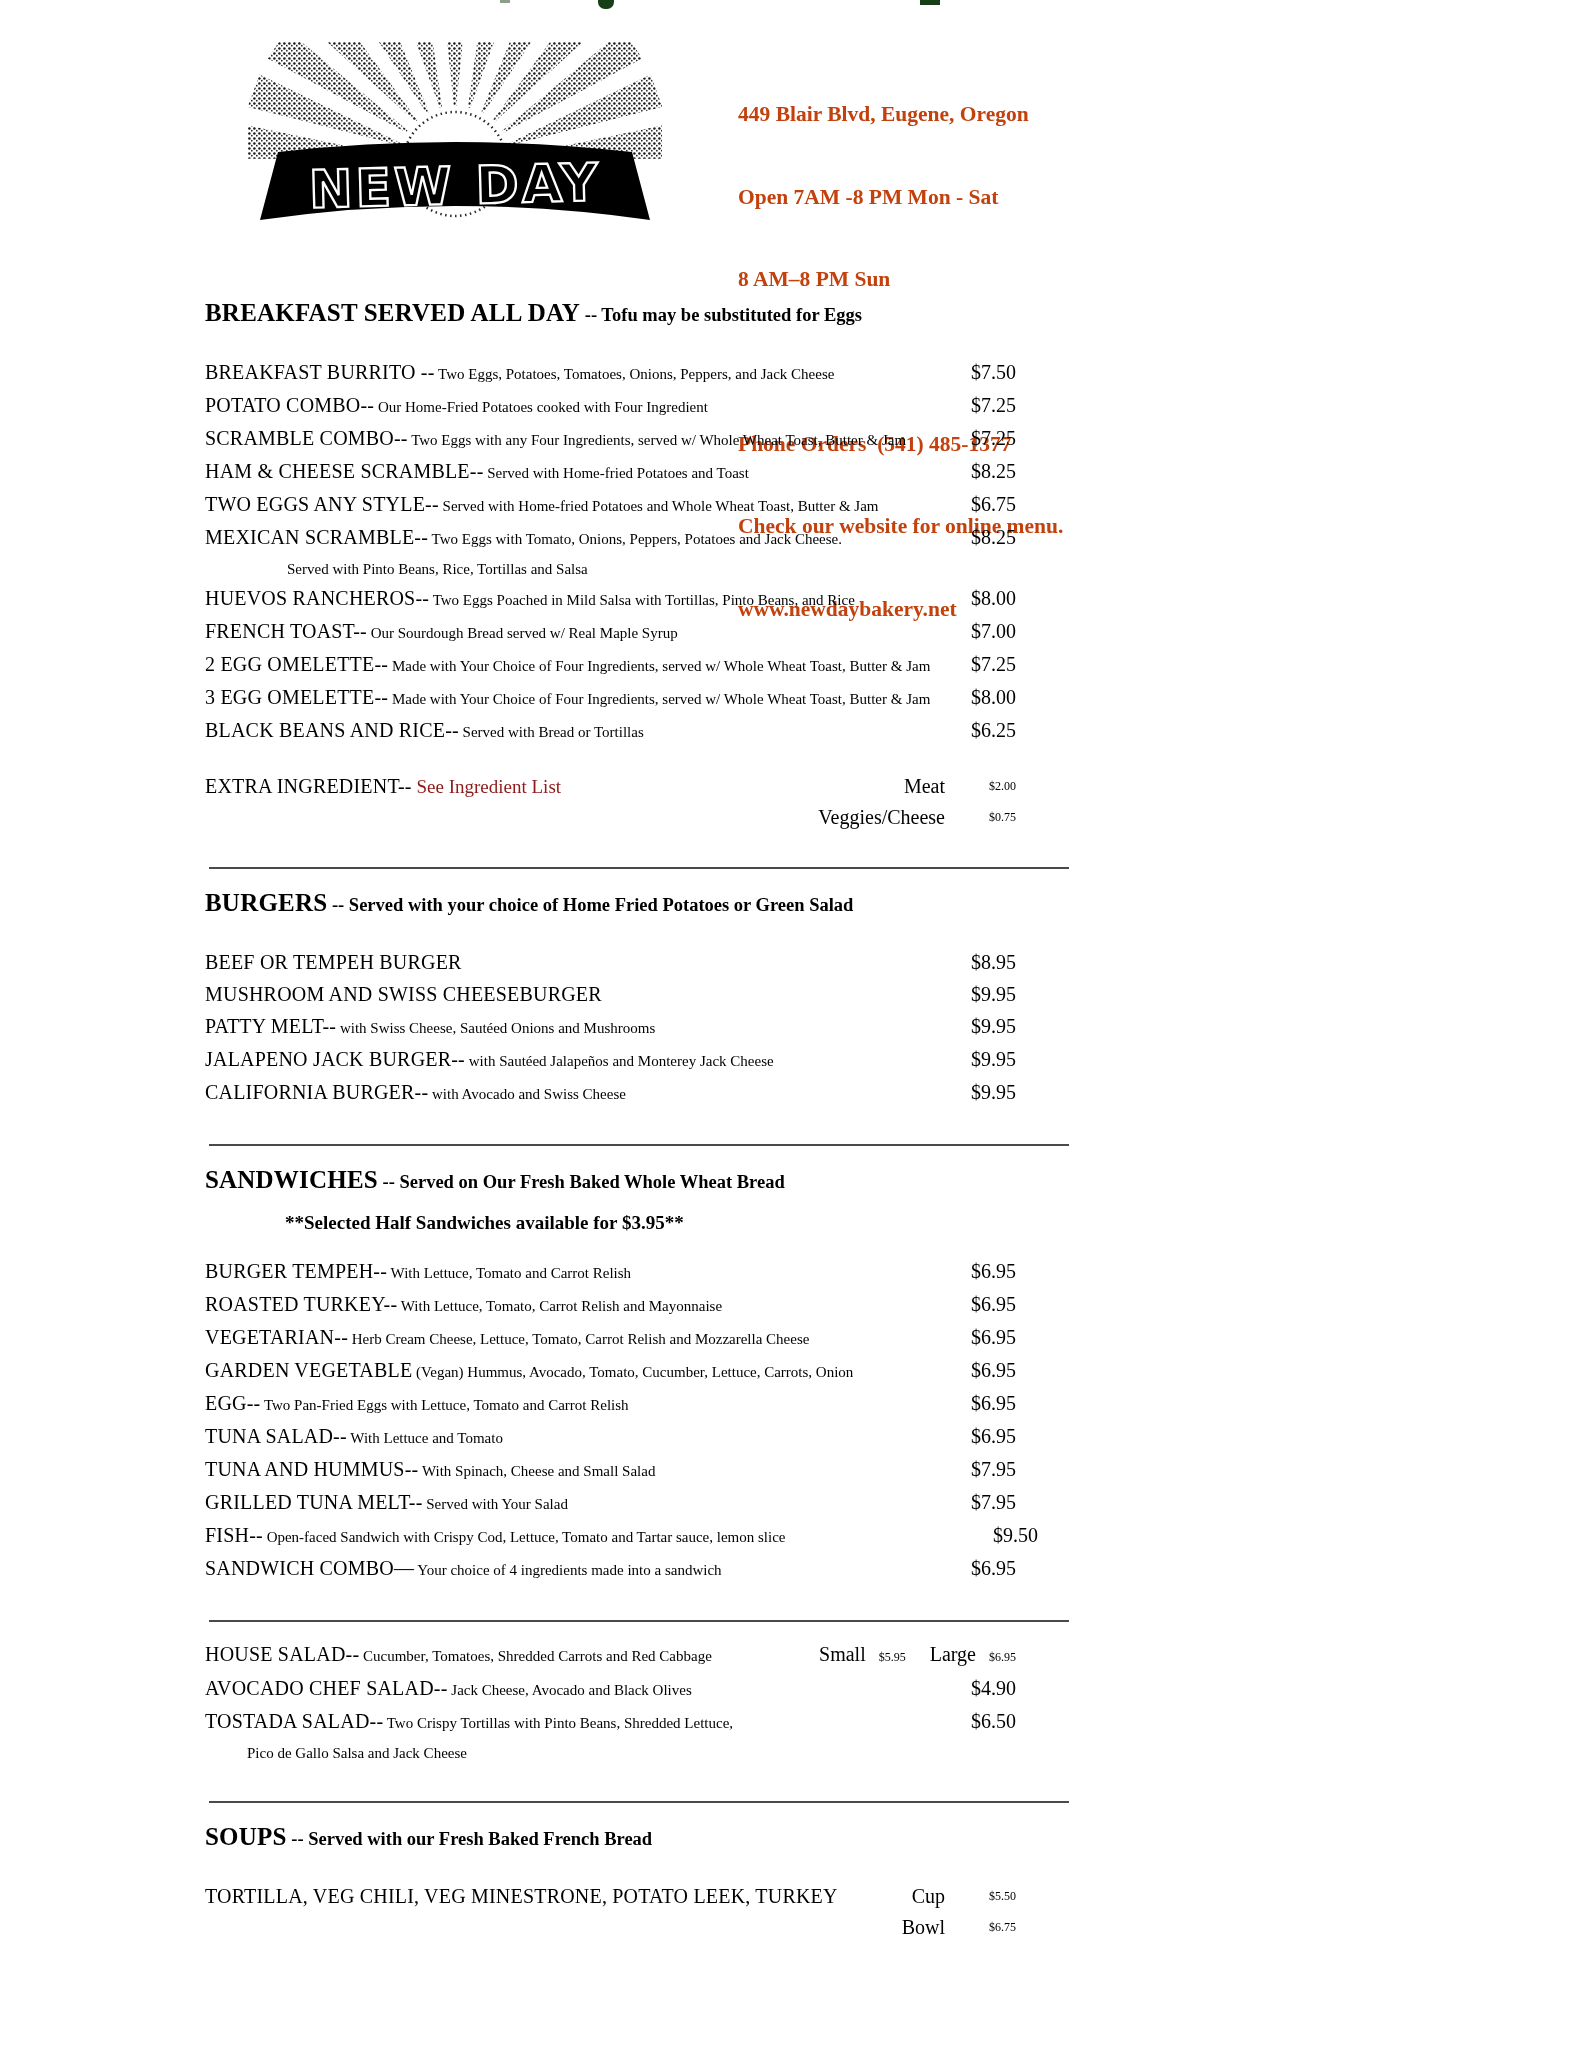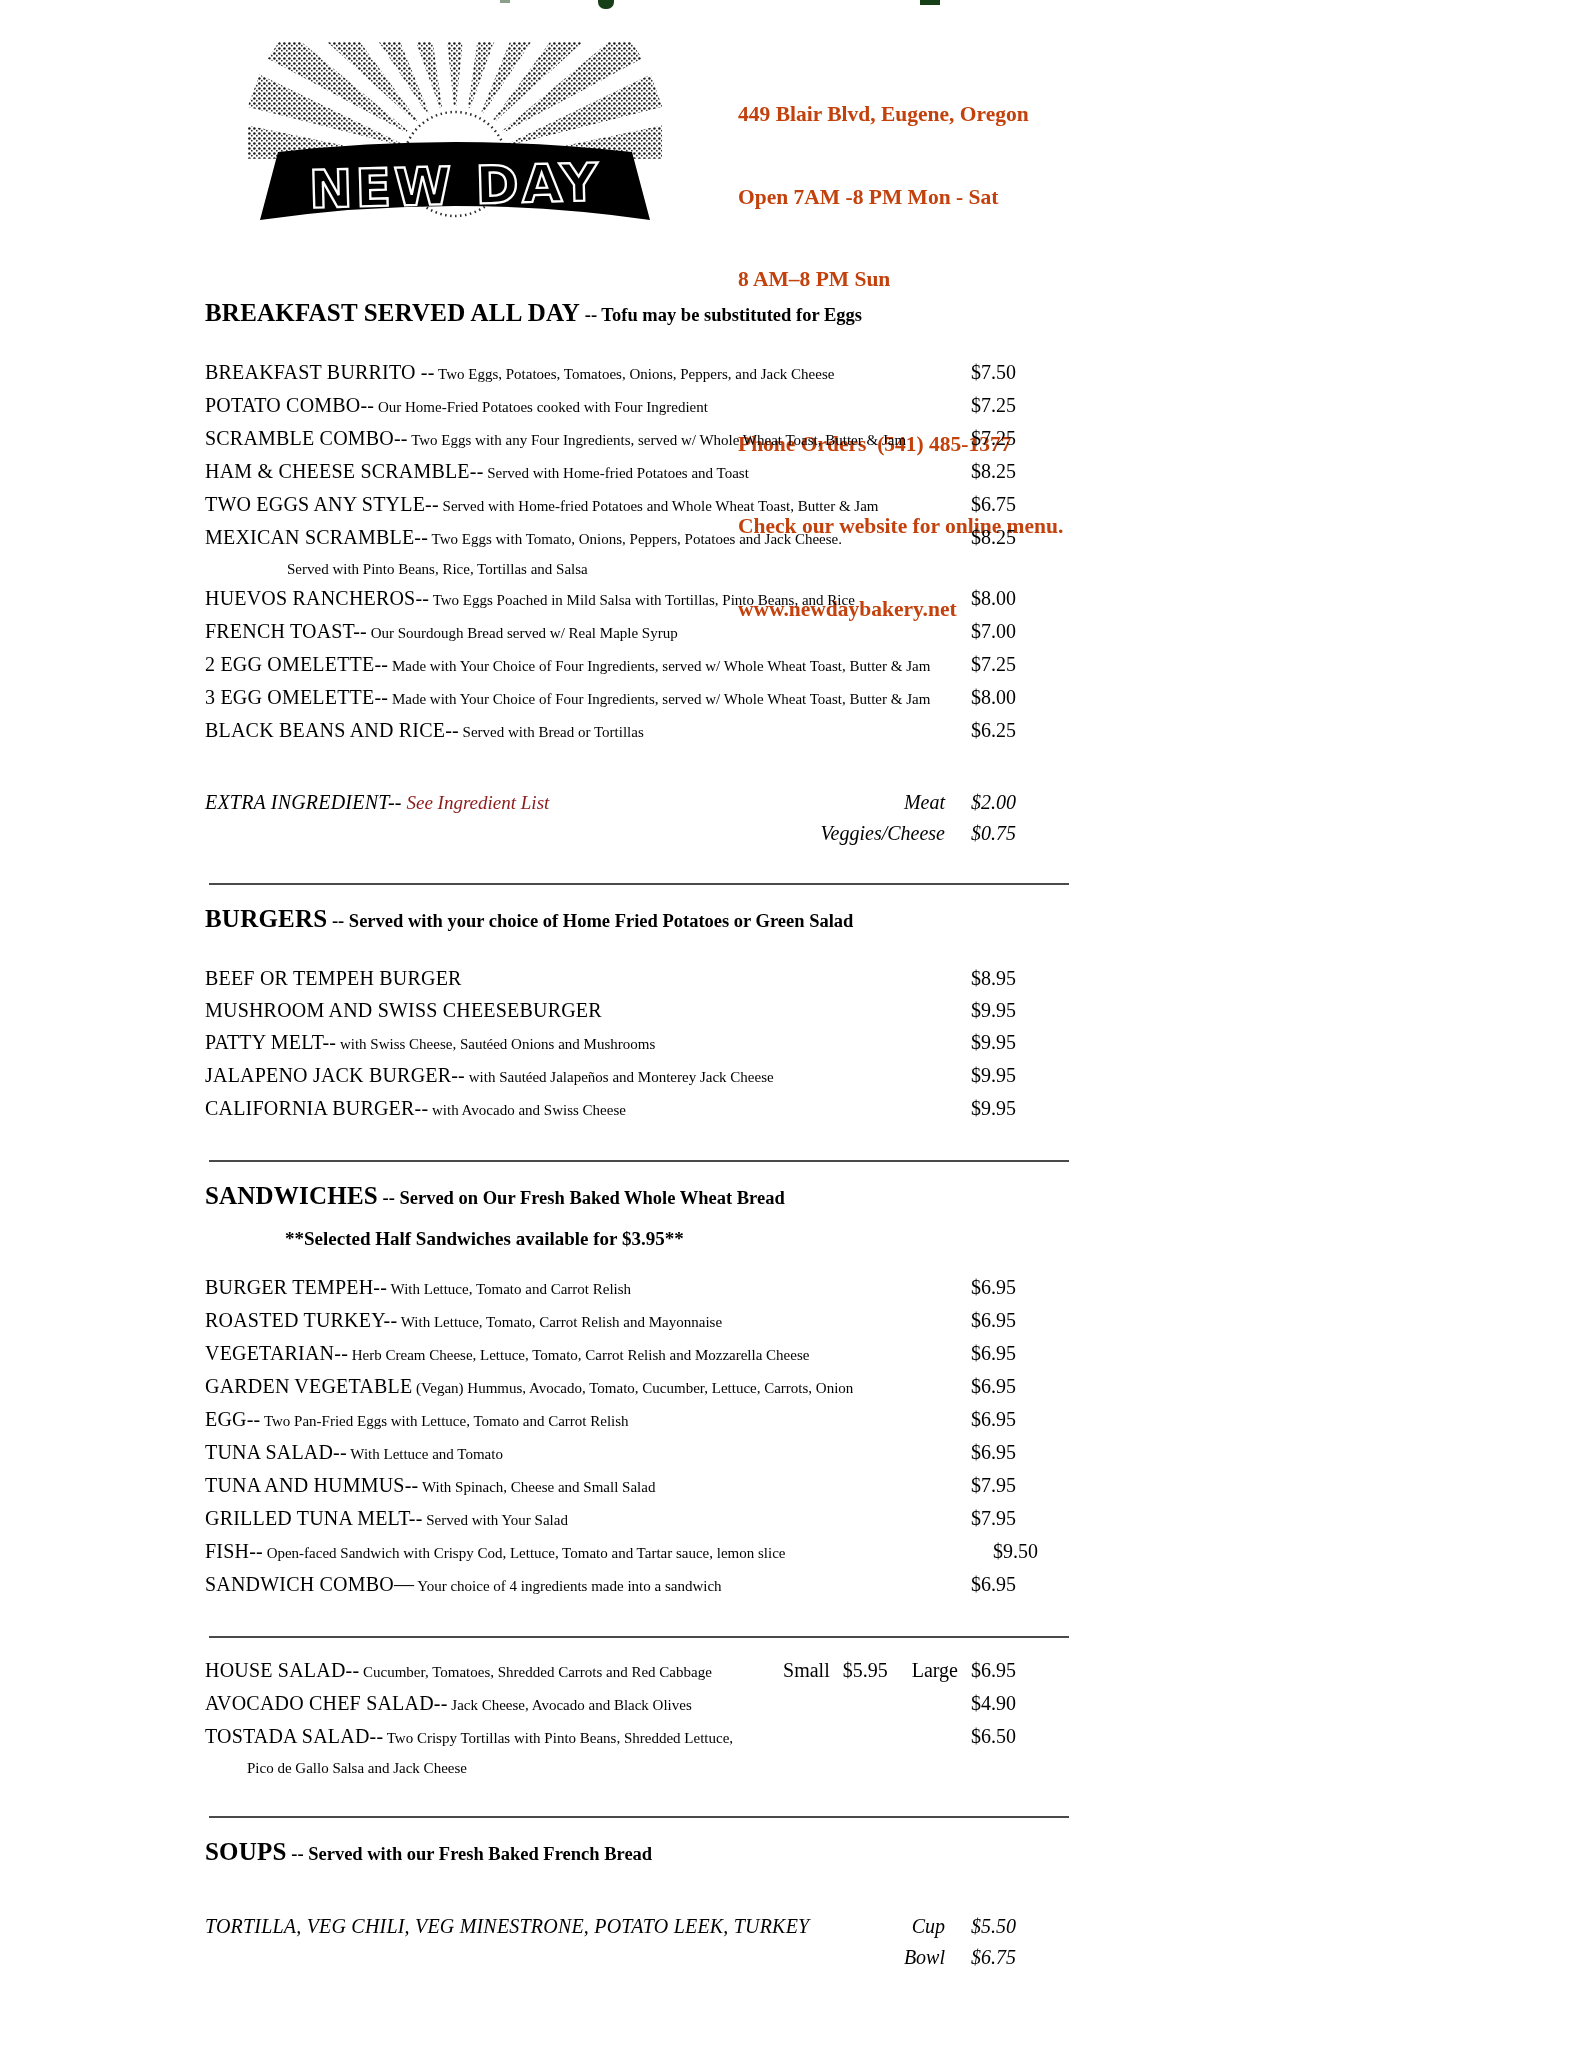--- a/index.html
+++ b/index.html
@@ -29,32 +29,32 @@
   
   .menu { position:absolute; left:205px; top:296px; width:811px; }
 
   .sec-header { line-height:34px; margin-bottom:24px; white-space:nowrap; }
   .sec-title { font-size:25px; font-weight:bold; letter-spacing:.2px; }
   .sec-note  { font-size:18.5px; font-weight:bold; }
   .sec-note2 { font-size:19px; font-weight:bold; line-height:30px; margin:-16px 0 18px 80px; }
 
   .items { }
   .row { display:flex; align-items:flex-start; line-height:31px; }
-  .row.gap { margin-top:39px;font-style:italic; }
+  .row.gap { margin-top:23px; }
   .left { flex:1 1 auto; min-width:0; }
   .name { font-size:20px; letter-spacing:.2px; }
   .red  { font-size:19px; color:#8e1a1a; }
   .desc { font-size:15px; }
   .desc2 { font-size:15px; line-height:28px; }
   .right { flex:0 0 auto; margin-left:14px; text-align:right; }
   .price { font-size:20px; white-space:nowrap; }
   .price.shift { margin-right:-22px; }
   .pline { display:flex; justify-content:flex-end; line-height:31px; }
   .plabel { font-size:20px; margin-right:13px; white-space:nowrap; }
-  .pprice { font-size:20px; width:58px; white-space:nowrap; }
+  .pprice { font-size:12px; width:58px; white-space:nowrap; }
   .ipair { margin-left:24px; white-space:nowrap; }
   .ipair .plabel { margin-right:8px; }
   .ipair .pprice { width:auto; }
 
   .rule { border:none; border-top:2.5px solid #4a4a4a; width:860px; margin:34px 0 17px 4px; }
 </style>
 </head>
 <body>
 
 <div class="page">

